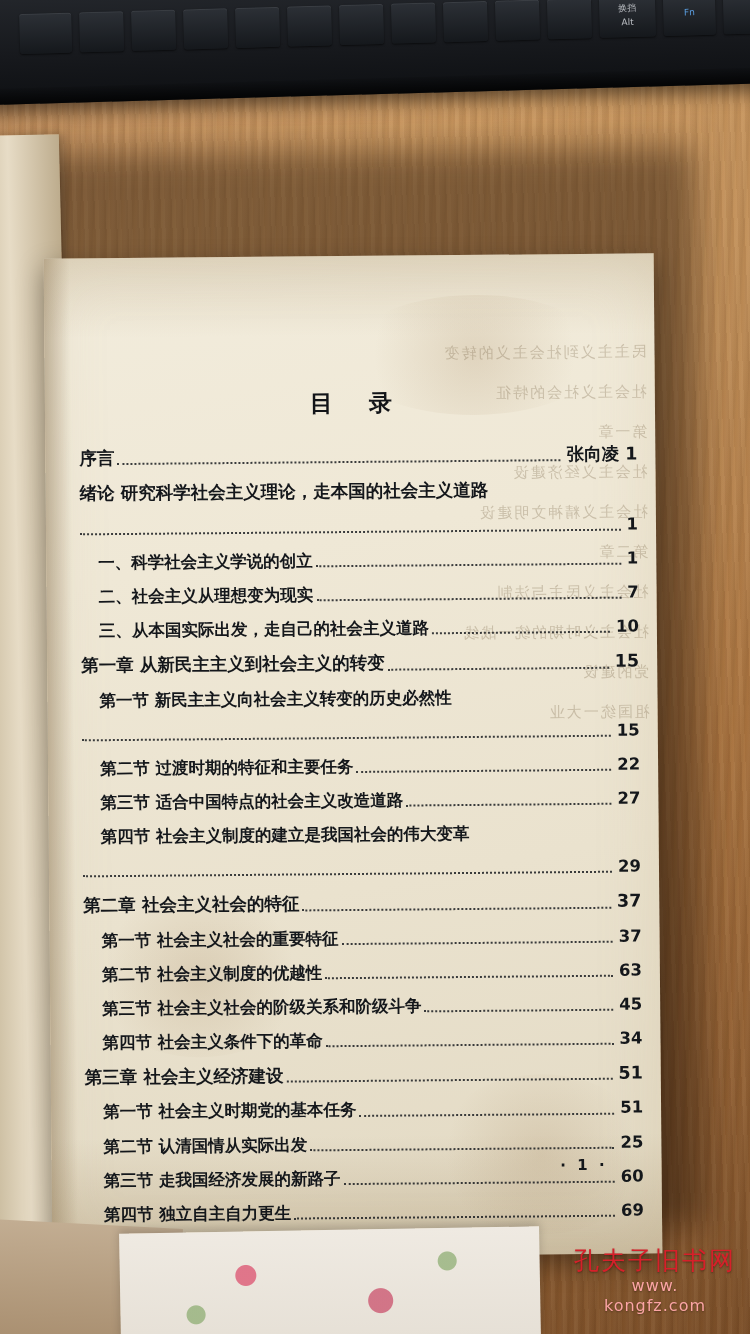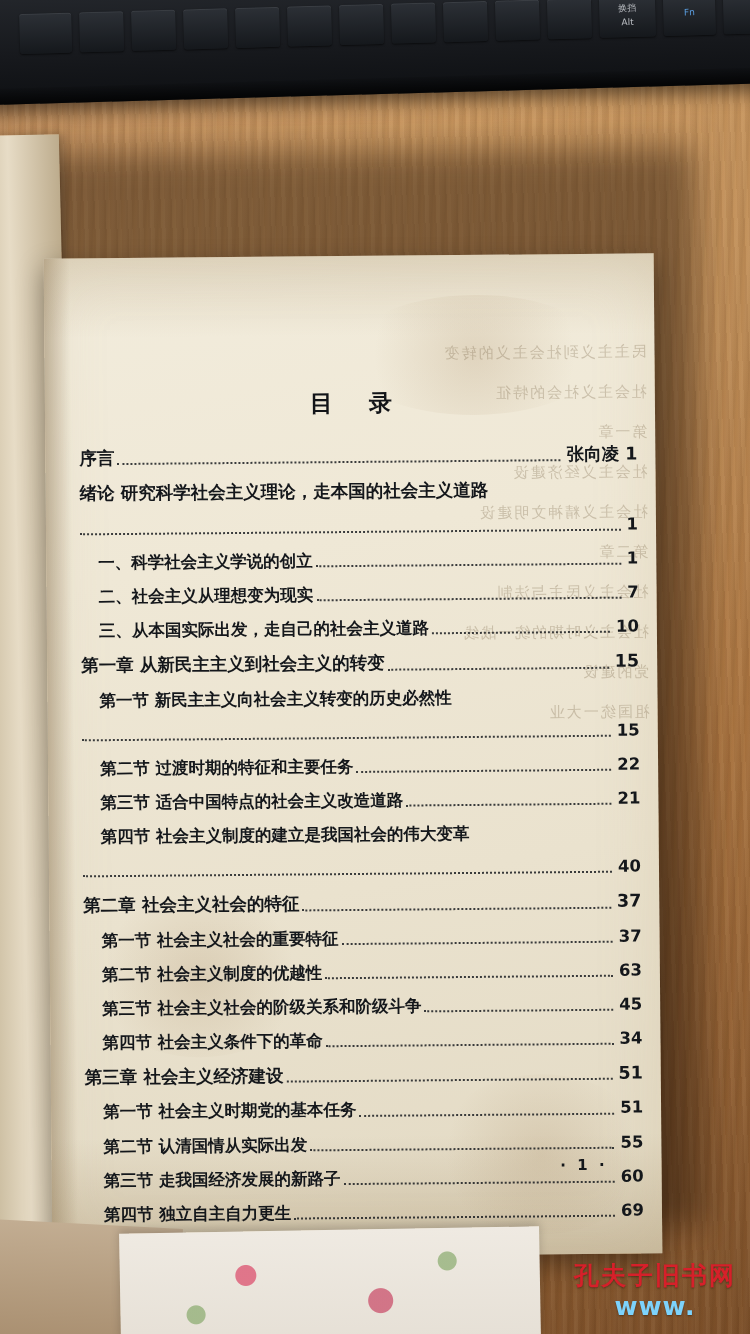--- a/index.html
+++ b/index.html
@@ -132,25 +132,25 @@
     transform:rotate(-1deg);
     box-shadow:0 -4px 10px rgba(0,0,0,.18);
   }
   .fabric2{
     position:absolute;left:-10px;bottom:-10px;width:190px;height:120px;
     background:linear-gradient(180deg,#c2ad92,#a98f70);
     transform:rotate(3deg);
   }
   
   .wm{
-    position:absolute;right:14px;bottom:12px;text-align:center;
-    font-weight:bold;text-shadow:0 1px 2px rgba(0,0,0,.35);
+    position:absolute;right:14px;bottom:18px;text-align:center;
+    font-weight:normal;text-shadow:0 1px 2px rgba(0,0,0,.35);
   }
   .wm .cn{color:#d6202a;font-size:25px;letter-spacing:2px;line-height:1.2;}
-  .wm .en{color:#7dd3fc;font-size:25px;letter-spacing:1px;line-height:1.25;}
+  .wm .en{color:#fca5a5;font-size:16px;letter-spacing:1px;line-height:1.25;}
 </style>
 </head>
 <body>
 
 <div class="scene">
 
   <div class="desk">
     <div class="desk-grain"></div>
   </div>
 
@@ -247,29 +247,29 @@
             <span class="pg">15</span>
           </div>
           <div class="row i1">
             <span class="txt">第二节  过渡时期的特征和主要任务</span>
             <span class="dots"></span>
             <span class="pg">22</span>
           </div>
           <div class="row i1">
             <span class="txt">第三节  适合中国特点的社会主义改造道路</span>
             <span class="dots"></span>
-            <span class="pg">21</span>
+            <span class="pg">27</span>
           </div>
           <div class="row i1">
             <span class="txt">第四节  社会主义制度的建立是我国社会的伟大变革</span>
           </div>
           <div class="row i0 cont">
             <span class="txt"></span>
             <span class="dots"></span>
-            <span class="pg">40</span>
+            <span class="pg">29</span>
           </div>
           <div class="row i0 chap">
             <span class="txt">第二章  社会主义社会的特征</span>
             <span class="dots"></span>
             <span class="pg">37</span>
           </div>
           <div class="row i1">
             <span class="txt">第一节  社会主义社会的重要特征</span>
             <span class="dots"></span>
             <span class="pg">37</span>
@@ -295,21 +295,21 @@
             <span class="pg">51</span>
           </div>
           <div class="row i1">
             <span class="txt">第一节  社会主义时期党的基本任务</span>
             <span class="dots"></span>
             <span class="pg">51</span>
           </div>
           <div class="row i1">
             <span class="txt">第二节  认清国情从实际出发</span>
             <span class="dots"></span>
-            <span class="pg">55</span>
+            <span class="pg">25</span>
           </div>
           <div class="row i1">
             <span class="txt">第三节  走我国经济发展的新路子</span>
             <span class="dots"></span>
             <span class="pg">60</span>
           </div>
           <div class="row i1">
             <span class="txt">第四节  独立自主自力更生</span>
             <span class="dots"></span>
             <span class="pg">69</span>
@@ -319,15 +319,16 @@
 
     <div class="folio">· 1 ·</div>
   </div>
 
   <div class="fabric2"></div>
   <div class="fabric"></div>
 
   <div class="wm">
     <div class="cn">孔夫子旧书网</div>
     <div class="en">www.</div>
+    <div class="en">kongfz.com</div>
   </div>
 
 </div>
 
 </body></html>

